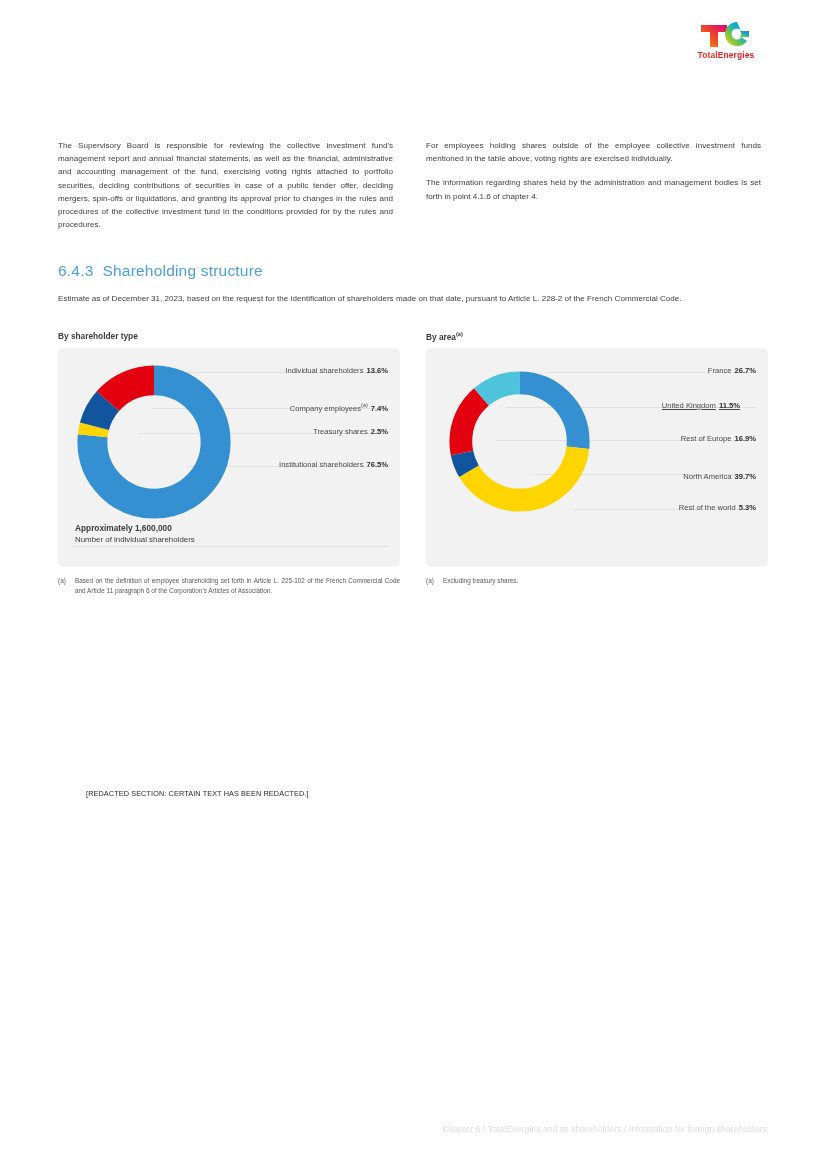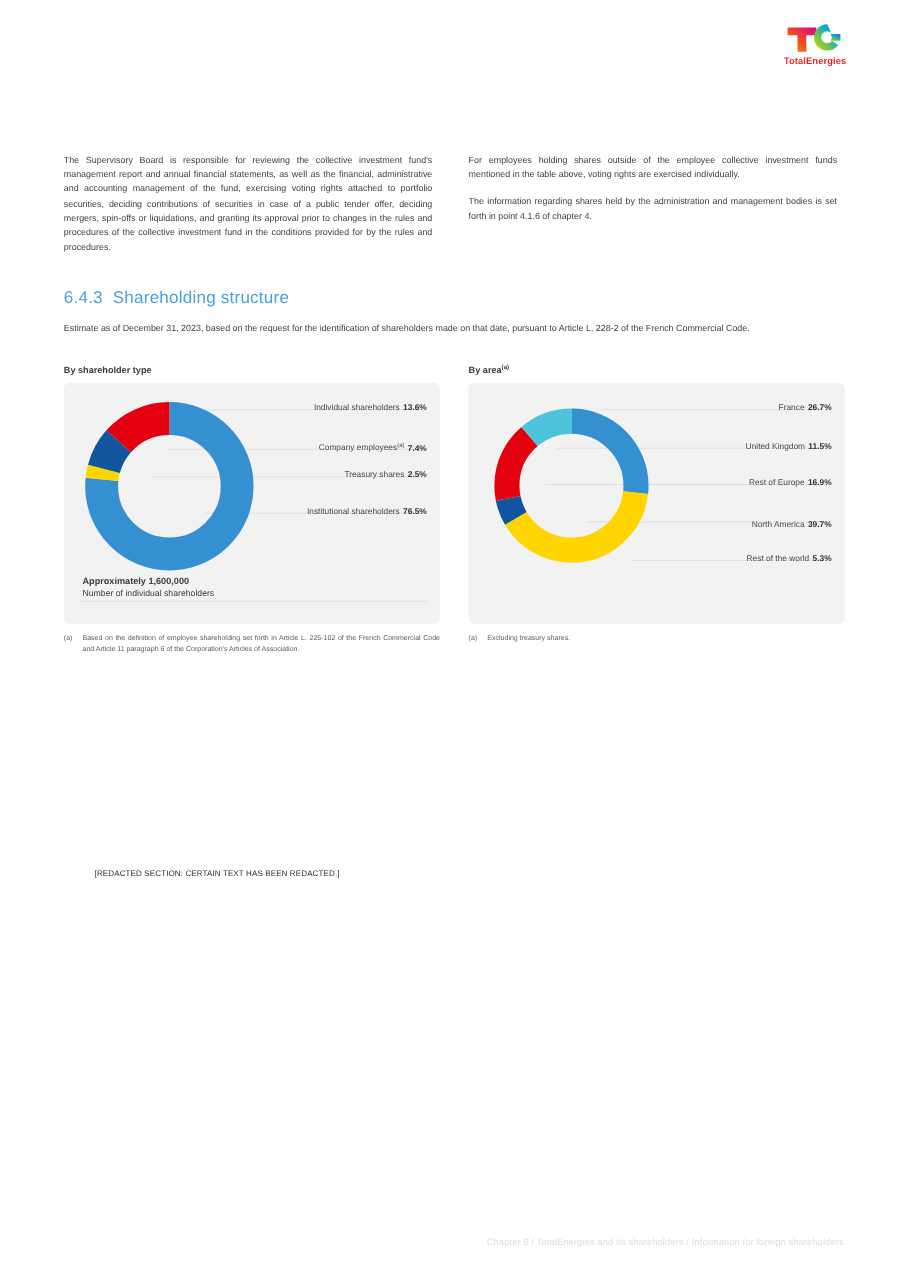--- a/index.html
+++ b/index.html
@@ -18,21 +18,21 @@
   .page {
     position: absolute;
     left: 0; top: 0;
     width: 825px;
     height: 1168px;
   }
 
   
   .logo-wrap {
     position: absolute;
-    right: 44px;
+    right: 59px;
     top: 18px;
     width: 80px;
     text-align: center;
   }
   .logo-mark { display: block; margin: 0 auto; }
   .logo-word {
     font-family: "Liberation Sans", sans-serif;
     font-size: 8.5px;
     font-weight: bold;
     letter-spacing: .1px;
@@ -286,21 +286,21 @@
       <circle r="36" cx="50" cy="50" fill="none" stroke="#10559e" stroke-width="14" stroke-dasharray="11.99 214.22" stroke-dashoffset="-150.21" transform="rotate(-90 50 50)"></circle>
 
       <circle r="36" cx="50" cy="50" fill="none" stroke="#e3000f" stroke-width="14" stroke-dasharray="38.23 187.98" stroke-dashoffset="-162.20" transform="rotate(-90 50 50)"></circle>
 
       <circle r="36" cx="50" cy="50" fill="none" stroke="#4dc3dc" stroke-width="14" stroke-dasharray="26.01 200.20" stroke-dashoffset="-200.43" transform="rotate(-90 50 50)"></circle>
     </svg>
 
     <div class="lbl" style="right:12px; top:18px;">
       <span>France</span><span class="pct">26.7%</span>
     </div>
-    <div class="lbl" style="right:12px; top:53px;">
+    <div class="lbl" style="right:28px; top:53px;text-decoration:underline;">
       <span>United Kingdom</span><span class="pct">11.5%</span>
     </div>
     <div class="lbl" style="right:12px; top:86px;">
       <span>Rest of Europe</span><span class="pct">16.9%</span>
     </div>
     <div class="lbl" style="right:12px; top:124px;padding-left:15px;">
       <span>North America</span><span class="pct">39.7%</span>
     </div>
     <div class="lbl" style="right:12px; top:155px;">
       <span>Rest of the world</span><span class="pct">5.3%</span>

